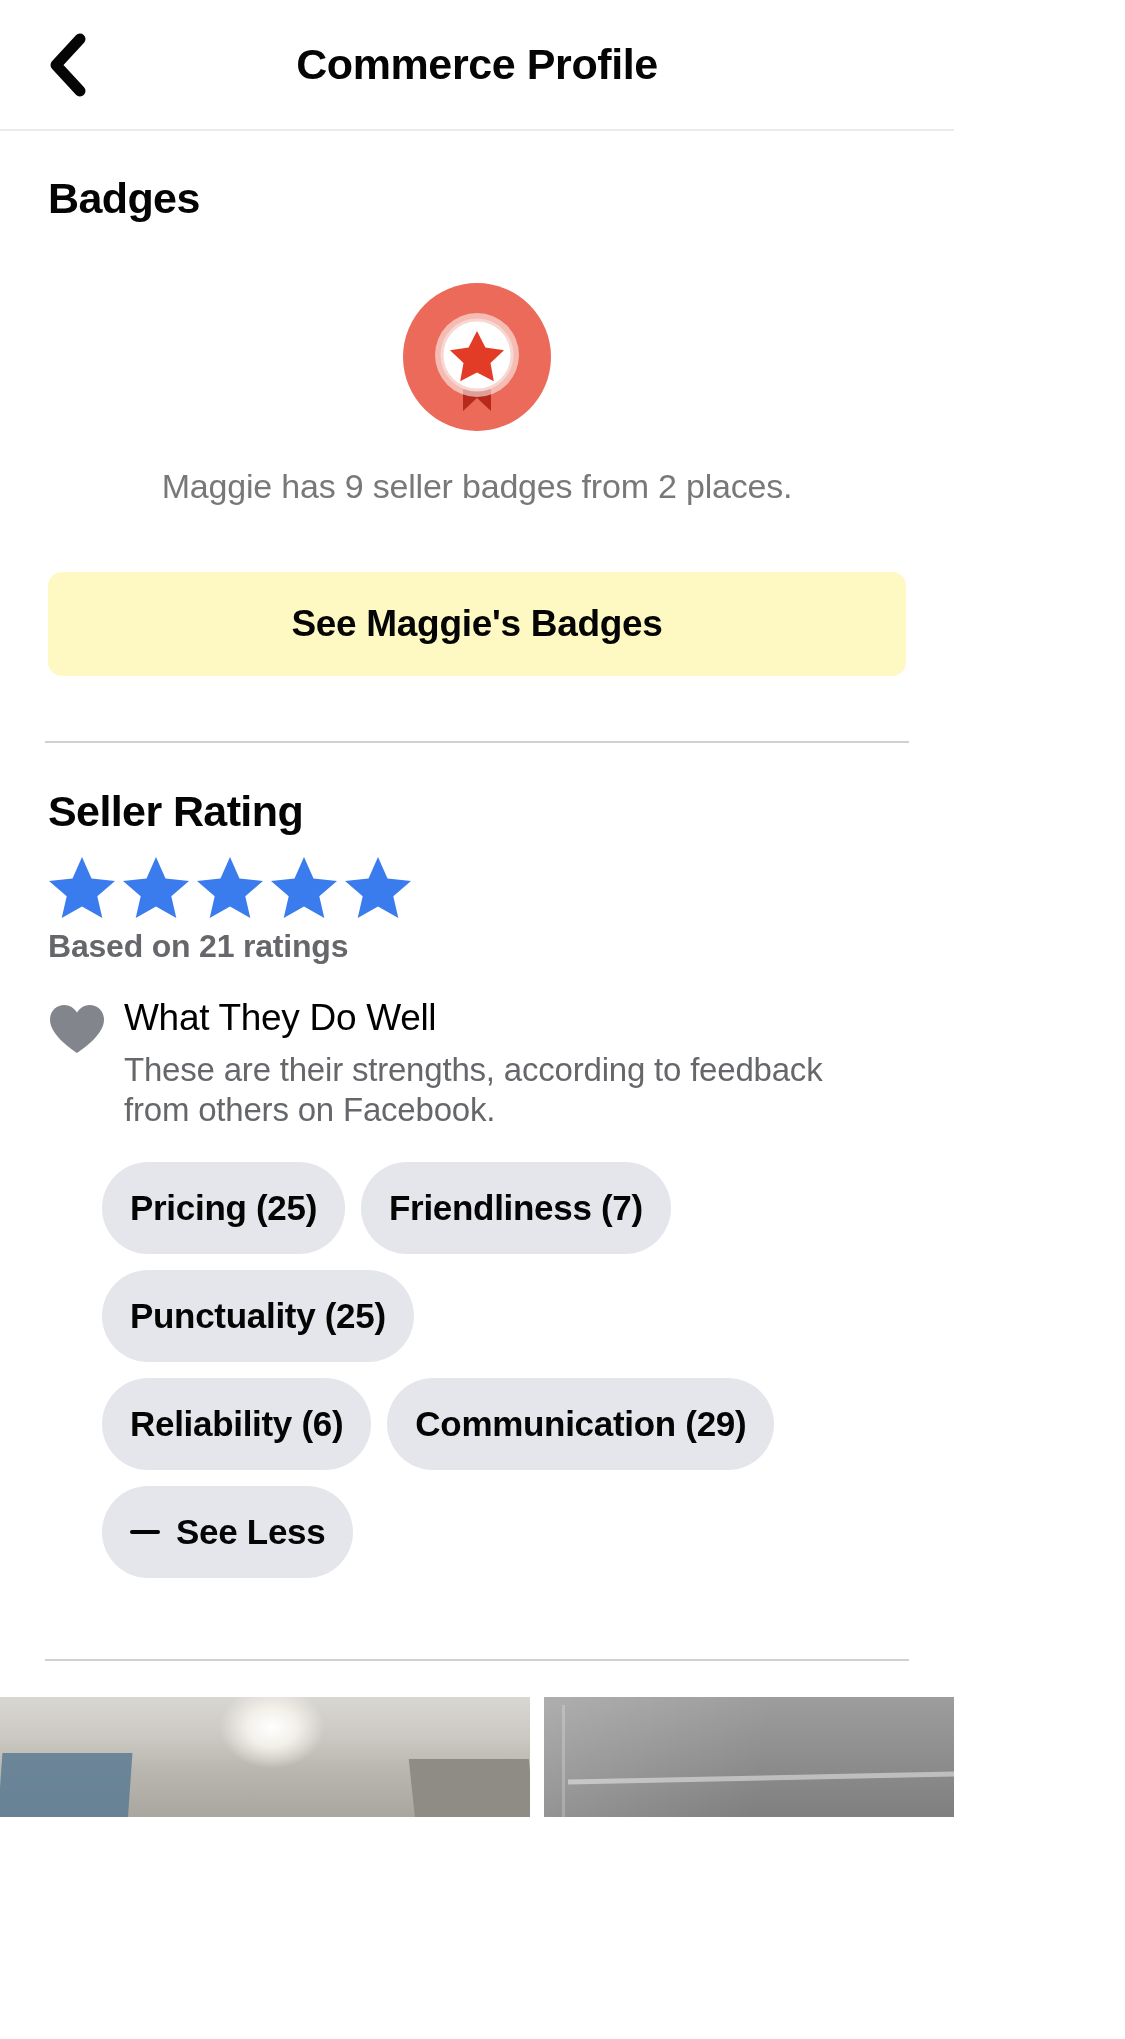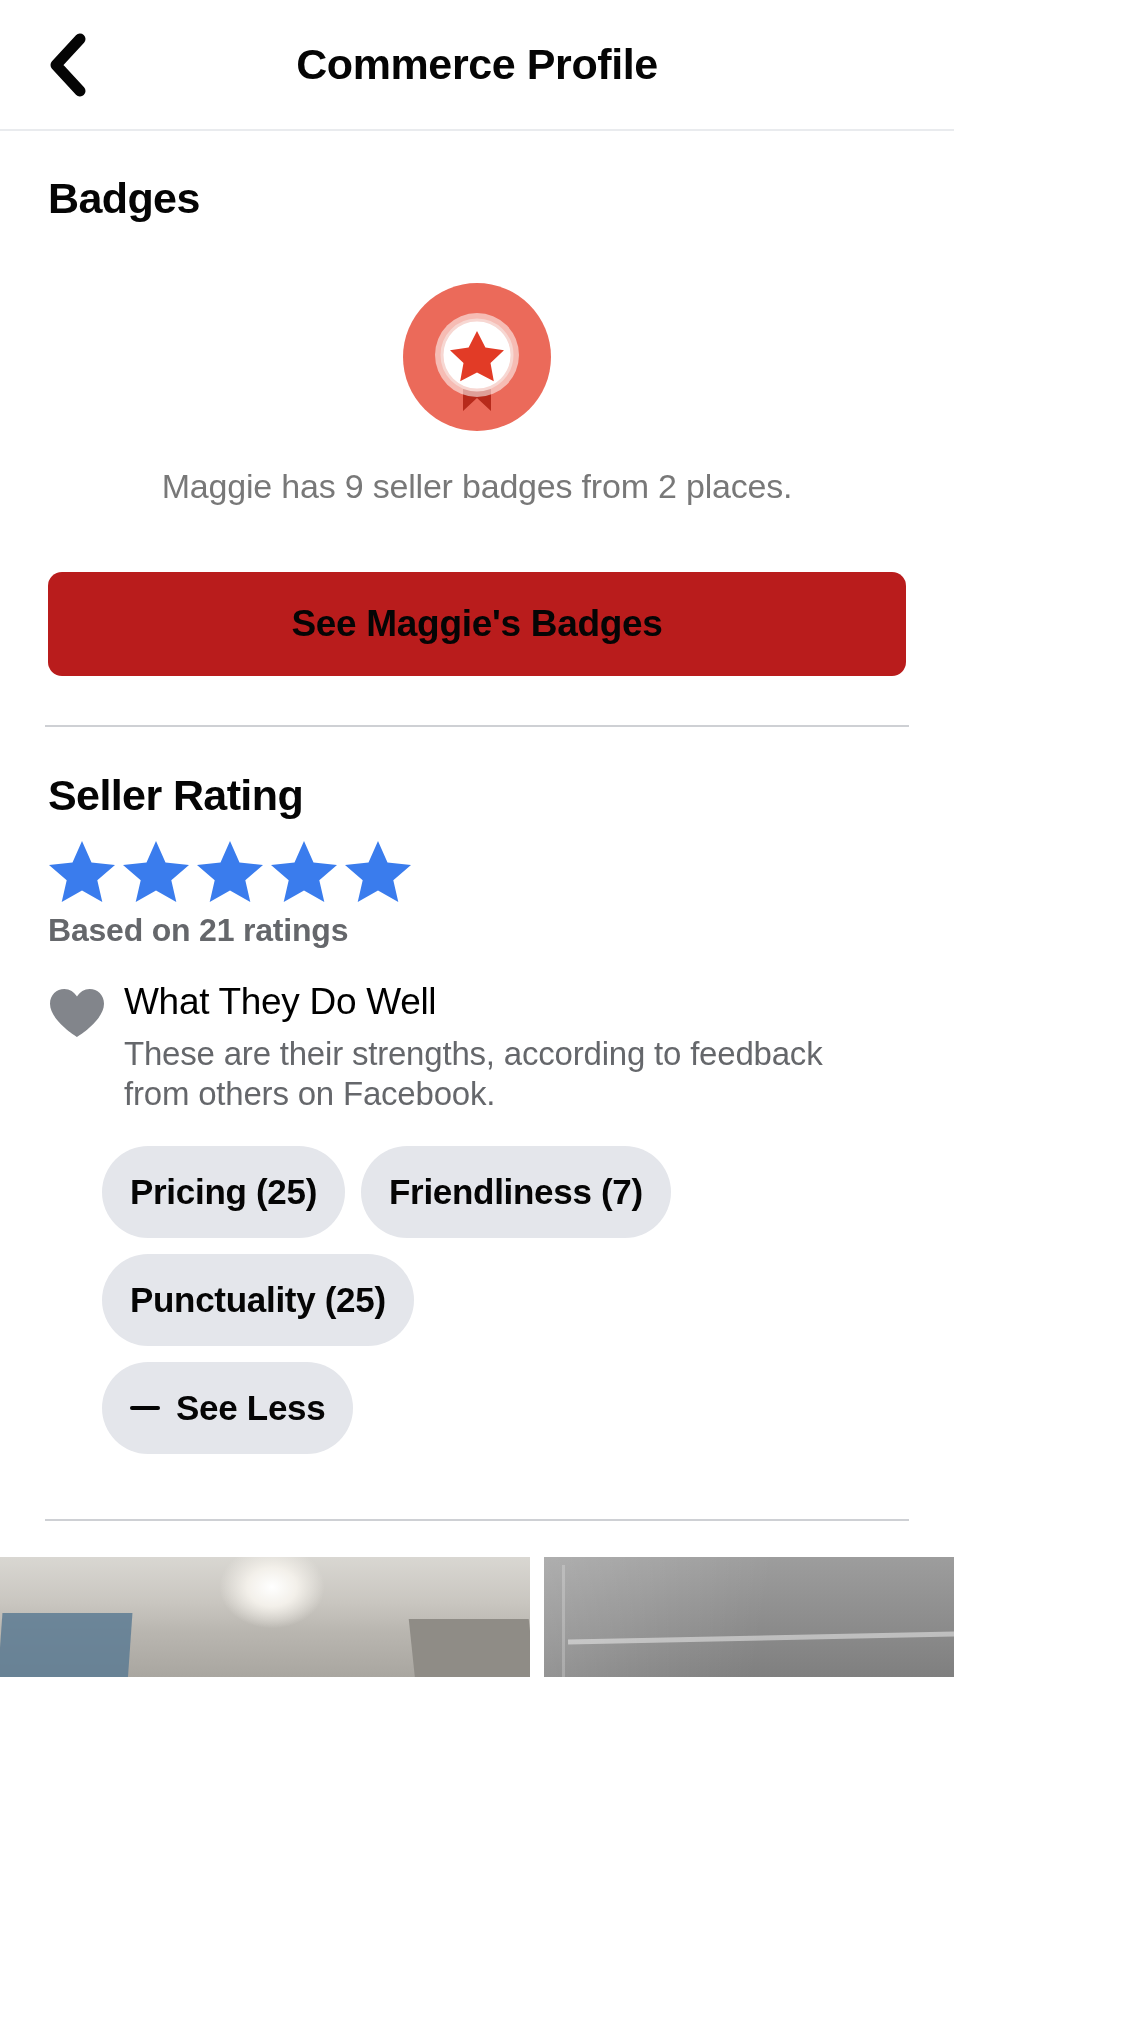--- a/index.html
+++ b/index.html
@@ -44,21 +44,21 @@
   .header-title {
     width: 100%;
     text-align: center;
     font-size: 43px;
     font-weight: bold;
     color: #050505;
     letter-spacing: -0.4px;
   }
 
   
-  .section { padding: 0 48px; }
+  .section { padding: 16px 48px; }
 
   .section-title {
     font-size: 43px;
     font-weight: bold;
     color: #050505;
     letter-spacing: -0.6px;
   }
 
   
   .badges-section { padding-top: 43px; }
@@ -79,21 +79,21 @@
     text-align: center;
     font-size: 34px;
     color: #787878;
     letter-spacing: -0.2px;
   }
 
   .grey-button {
     margin: 66px 0 0 0;
     width: 100%;
     height: 104px;
-    background: #b91c1c;
+    background: #fef9c3;
     border: none;
     border-radius: 14px;
     font-family: "Liberation Sans", sans-serif;
     font-size: 37px;
     font-weight: bold;
     color: #050505;
     letter-spacing: -0.3px;
     cursor: pointer;
     display: flex;
     align-items: center;
@@ -344,20 +344,24 @@
 
     <div class="pill-rows">
       <div class="pill-row">
         <button class="pill">Pricing (25)</button>
         <button class="pill">Friendliness (7)</button>
       </div>
       <div class="pill-row">
         <button class="pill">Punctuality (25)</button>
       </div>
       <div class="pill-row">
+        <button class="pill">Reliability (6)</button>
+        <button class="pill">Communication (29)</button>
+      </div>
+      <div class="pill-row">
         <button class="pill">
           <span class="minus"></span>
           <span>See Less</span>
         </button>
       </div>
     </div>
   </div>
 
   <div class="divider"></div>
 

